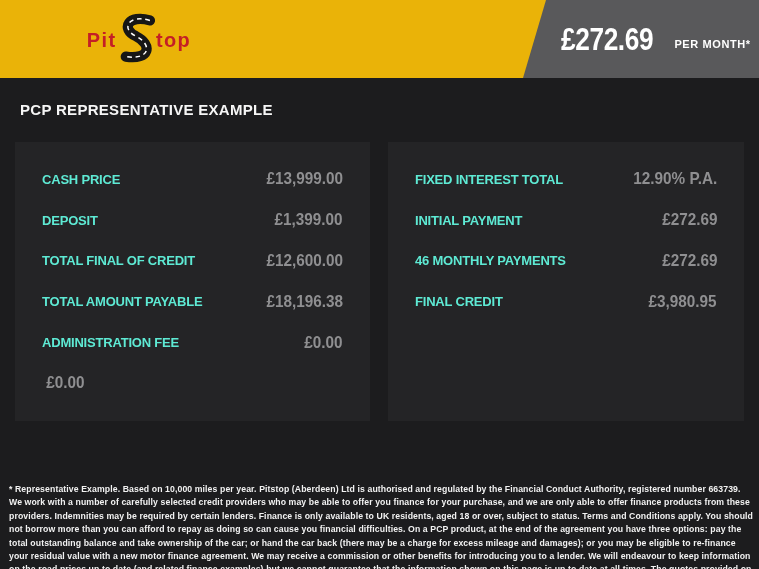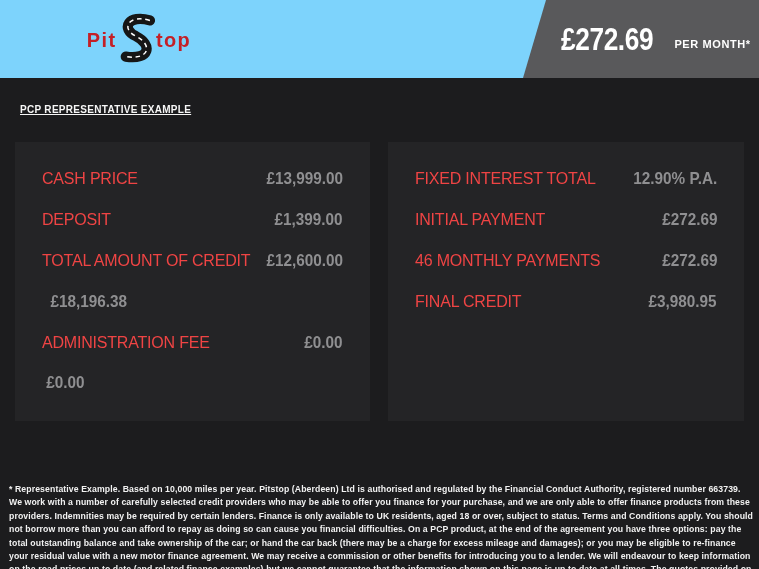--- a/index.html
+++ b/index.html
@@ -12,21 +12,21 @@
     height: 569px;
     background: #1c1c1e;
     overflow: hidden;
   }
 
   
   .topbar {
     position: absolute;
     left: 0; top: 0;
     width: 759px; height: 78px;
-    background: #7dd3fc;
+    background: #eab308;
   }
   .logo {
     position: absolute;
     left: 86px; top: 12px;
     height: 54px;
     display: flex;
     align-items: center;
   }
   .logo-text {
     color: #c41f26;
@@ -77,46 +77,45 @@
 
   
   .section-title {
     position: absolute;
     left: 20px; top: 78px;
     height: 62px;
     display: flex;
     align-items: center;
     color: #f6f6f6;
     font-weight: 700;
-    font-size: 10px;
+    font-size: 15px;
     letter-spacing: 0.3px;
-    text-decoration: underline;
   }
 
   
   .panel {
     position: absolute;
     top: 142px;
     height: 279px;
     background: #242426;
     padding: 17px 27px 0 27px;
   }
   .panel.left  { left: 15px;  width: 355px; }
   .panel.right { left: 388px; width: 356px; }
 
   .frow {
     height: 40.8px;
     display: flex;
     align-items: center;
     justify-content: space-between;
   }
   .frow .lbl {
-    color: #ef4444;
-    font-weight: 400;
-    font-size: 16px;
+    color: #5eead4;
+    font-weight: 700;
+    font-size: 13px;
     letter-spacing: -0.2px;
     white-space: nowrap;
   }
   .frow .val {
     color: #8f8f91;
     font-weight: 700;
     font-size: 17px;
     white-space: nowrap;
     display: inline-block;
     transform: scaleX(0.9);
@@ -164,24 +163,25 @@
   <div class="panel left">
     <div class="frow">
       <span class="lbl">CASH PRICE</span>
       <span class="val">£13,999.00</span>
     </div>
     <div class="frow">
       <span class="lbl">DEPOSIT</span>
       <span class="val">£1,399.00</span>
     </div>
     <div class="frow">
-      <span class="lbl">TOTAL AMOUNT OF CREDIT</span>
+      <span class="lbl">TOTAL FINAL OF CREDIT</span>
       <span class="val">£12,600.00</span>
     </div>
     <div class="frow">
+      <span class="lbl">TOTAL AMOUNT PAYABLE</span>
       <span class="val">£18,196.38</span>
     </div>
     <div class="frow">
       <span class="lbl">ADMINISTRATION FEE</span>
       <span class="val">£0.00</span>
     </div>
     <div class="frow">
       <span class="val">£0.00</span>
     </div>
   </div>

